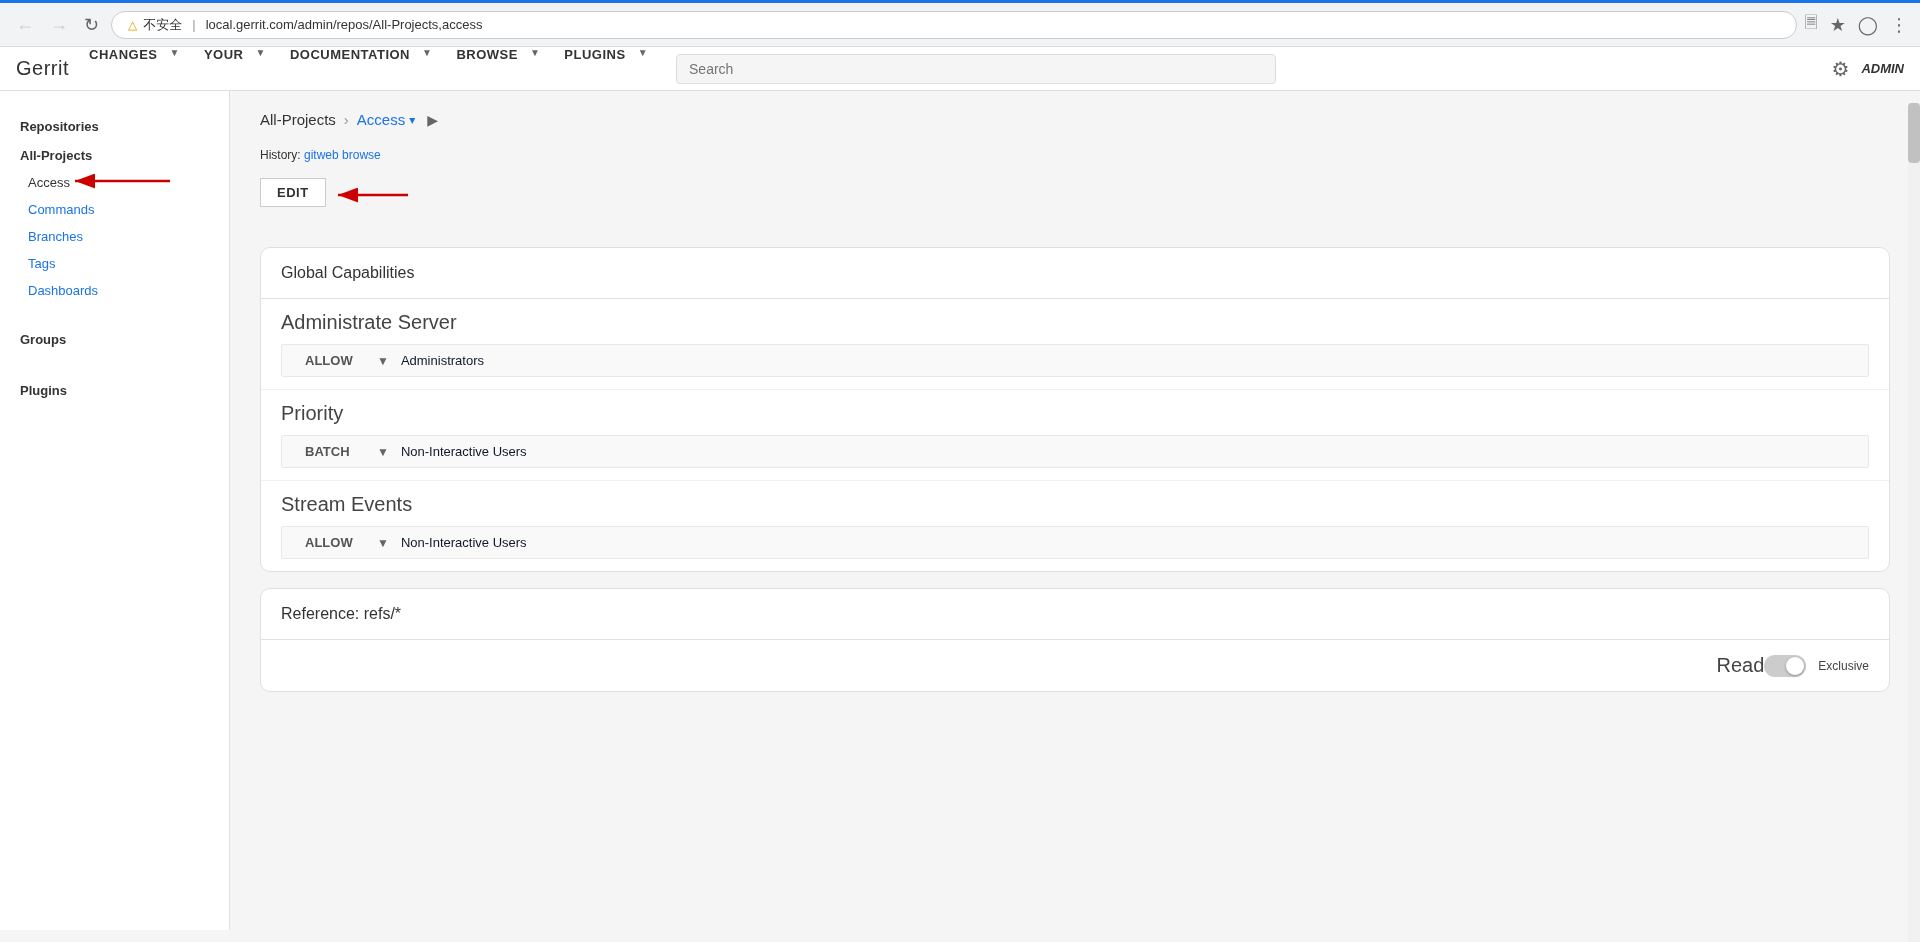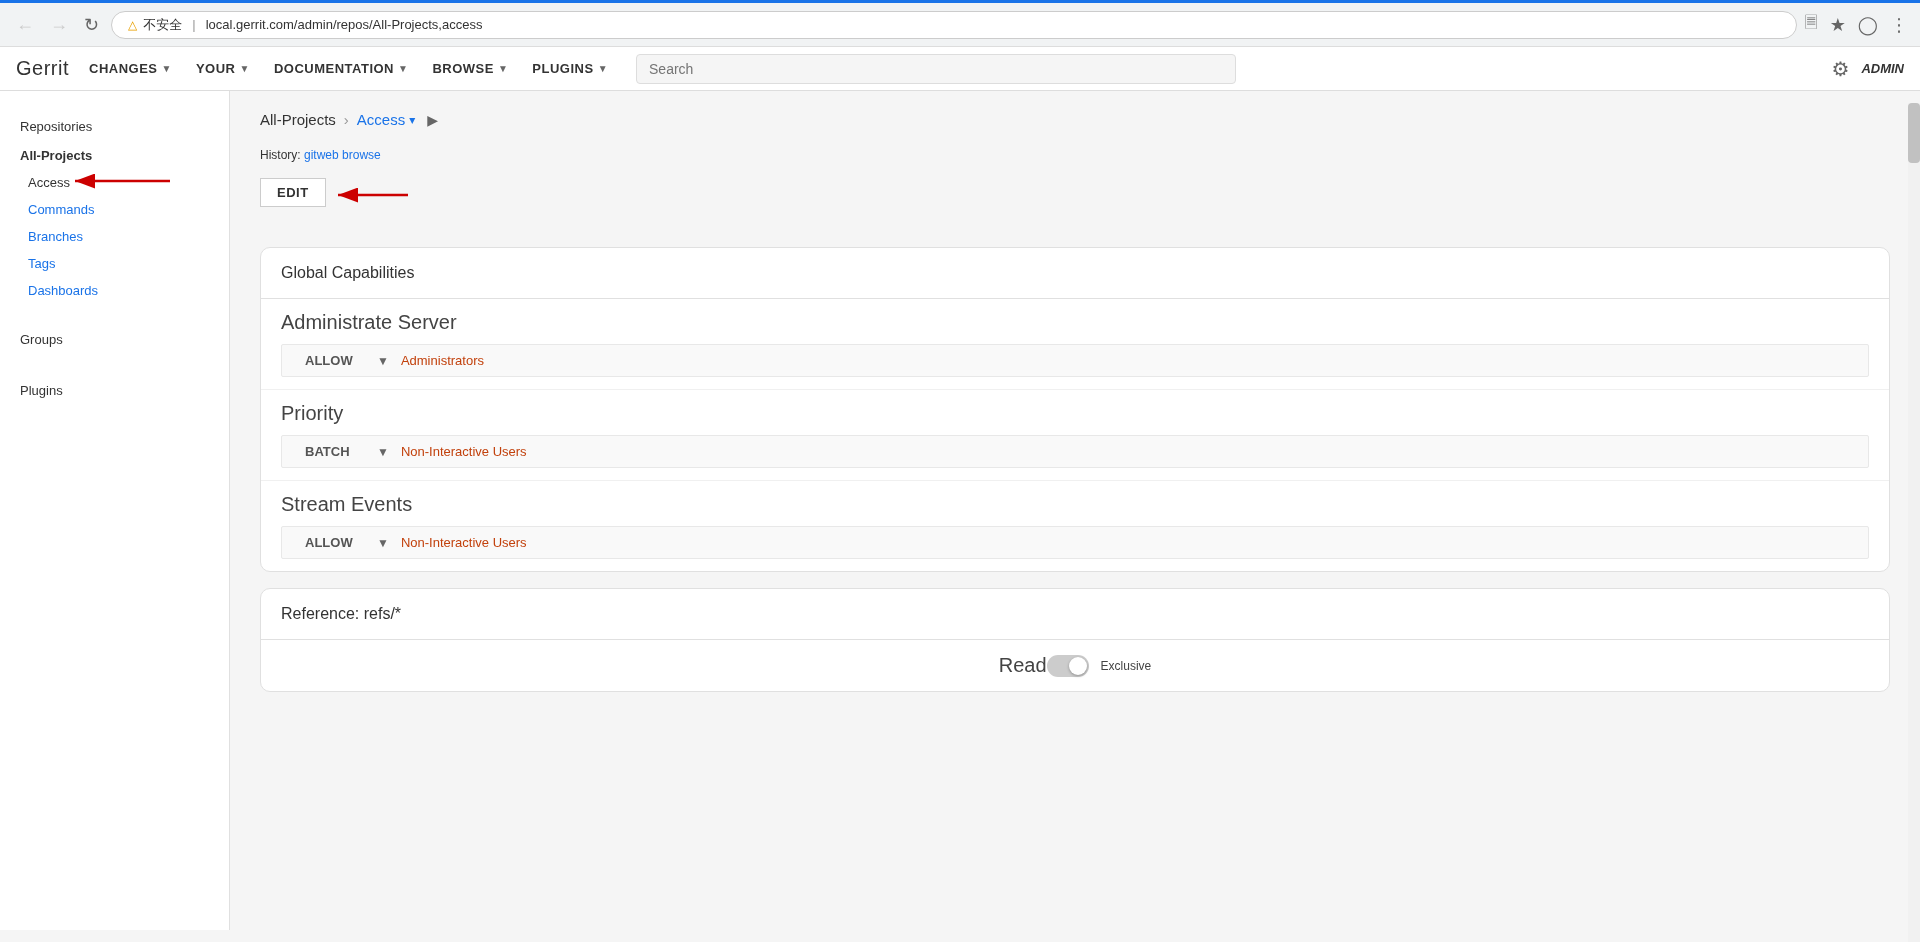--- a/index.html
+++ b/index.html
@@ -64,22 +64,22 @@
     }
     .gerrit-logo {
       font-size: 20px;
       font-weight: 400;
       color: #333;
       margin-right: 8px;
       letter-spacing: 0.5px;
     }
     .nav-item {
       display: flex;
-      align-items: center;
-      gap: 4px;
+      align-items: flex-start;
+      gap: 12px;
       padding: 0 12px;
       height: 100%;
       cursor: pointer;
       font-size: 13px;
       font-weight: 600;
       color: #333;
       letter-spacing: 0.5px;
       text-transform: uppercase;
       position: relative;
     }
@@ -115,21 +115,21 @@
     
     .sidebar {
       width: 230px;
       background: white;
       border-right: 1px solid #e0e0e0;
       padding: 20px 0;
       flex-shrink: 0;
     }
     .sidebar-section-title {
       font-size: 13px;
-      font-weight: 400;
+      font-weight: 700;
       color: #333;
       padding: 8px 20px;
       cursor: pointer;
     }
     .sidebar-link {
       display: block;
       padding: 6px 20px 6px 28px;
       font-size: 13px;
       color: #1a73e8;
       cursor: pointer;
@@ -232,21 +232,21 @@
     .permission-dropdown {
       font-size: 12px;
       color: #666;
       display: flex;
       align-items: center;
       gap: 2px;
       cursor: pointer;
     }
     .permission-group {
       font-size: 13px;
-      color: #c2410c;
+      color: #0f172a;
       cursor: pointer;
       text-decoration: none;
     }
 
     
     .scrollbar-area {
       position: fixed;
       right: 0;
       top: 103px;
       width: 12px;
@@ -459,21 +459,21 @@
         </div>
       </div>
     </div>
 
     
     <div class="card">
       <div class="card-header">
         <span>Reference: refs/*</span>
       </div>
 
-      <div class="permission-section" style="display:flex;align-items:center;justify-content:center;padding:14px 20px;">
+      <div class="permission-section" style="display:flex;align-items:center;justify-content:flex-end;padding:14px 20px;">
         <span class="permission-title" style="margin:0;">Read</span>
         <div style="display:flex;align-items:center;gap:12px;">
 
           <div style="width:42px;height:22px;border-radius:11px;background:#ccc;position:relative;">
             <div style="width:18px;height:18px;border-radius:50%;background:white;position:absolute;right:2px;top:2px;box-shadow:0 1px 3px rgba(0,0,0,0.3);"></div>
           </div>
           <span style="font-size:12px;color:#444;">Exclusive</span>
         </div>
       </div>
     </div>

